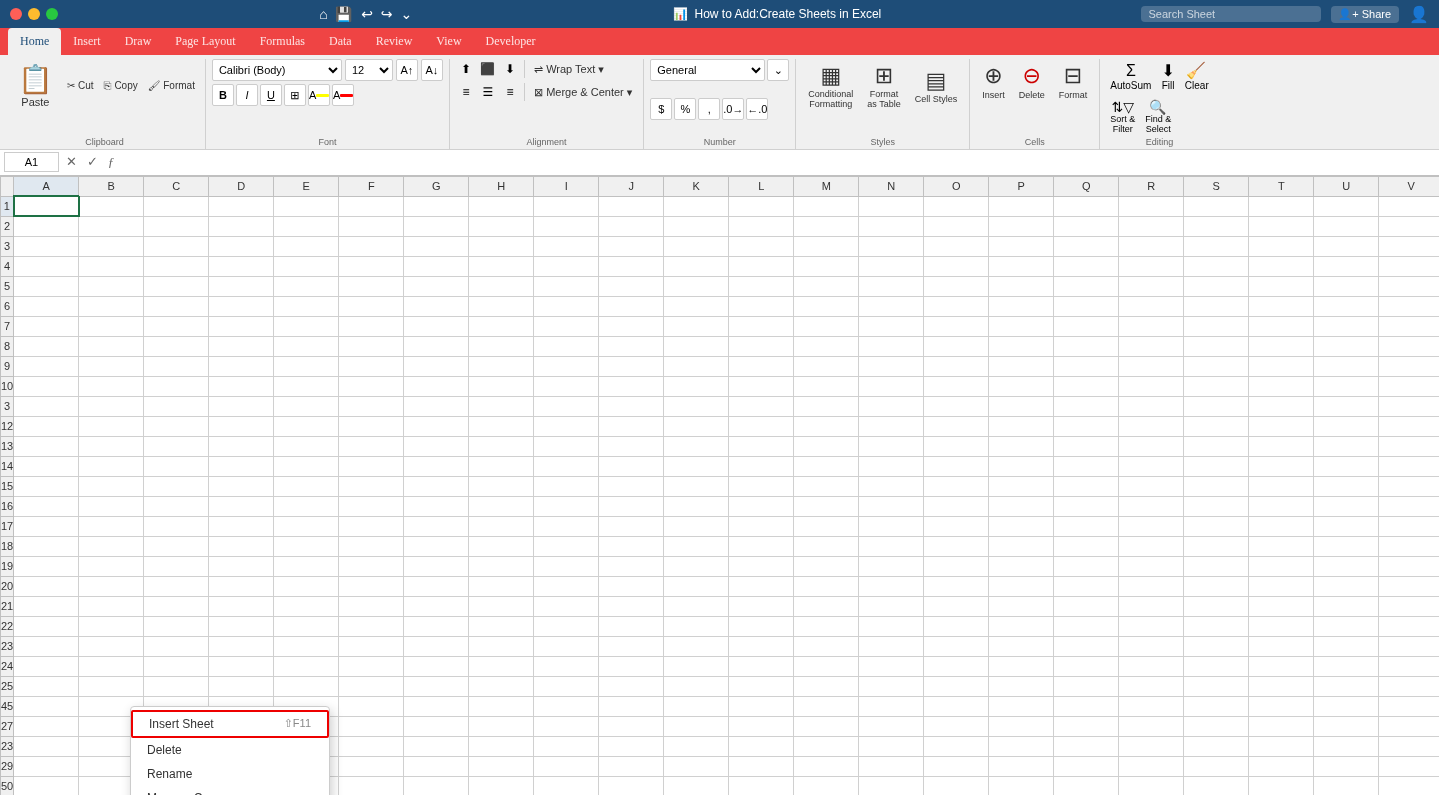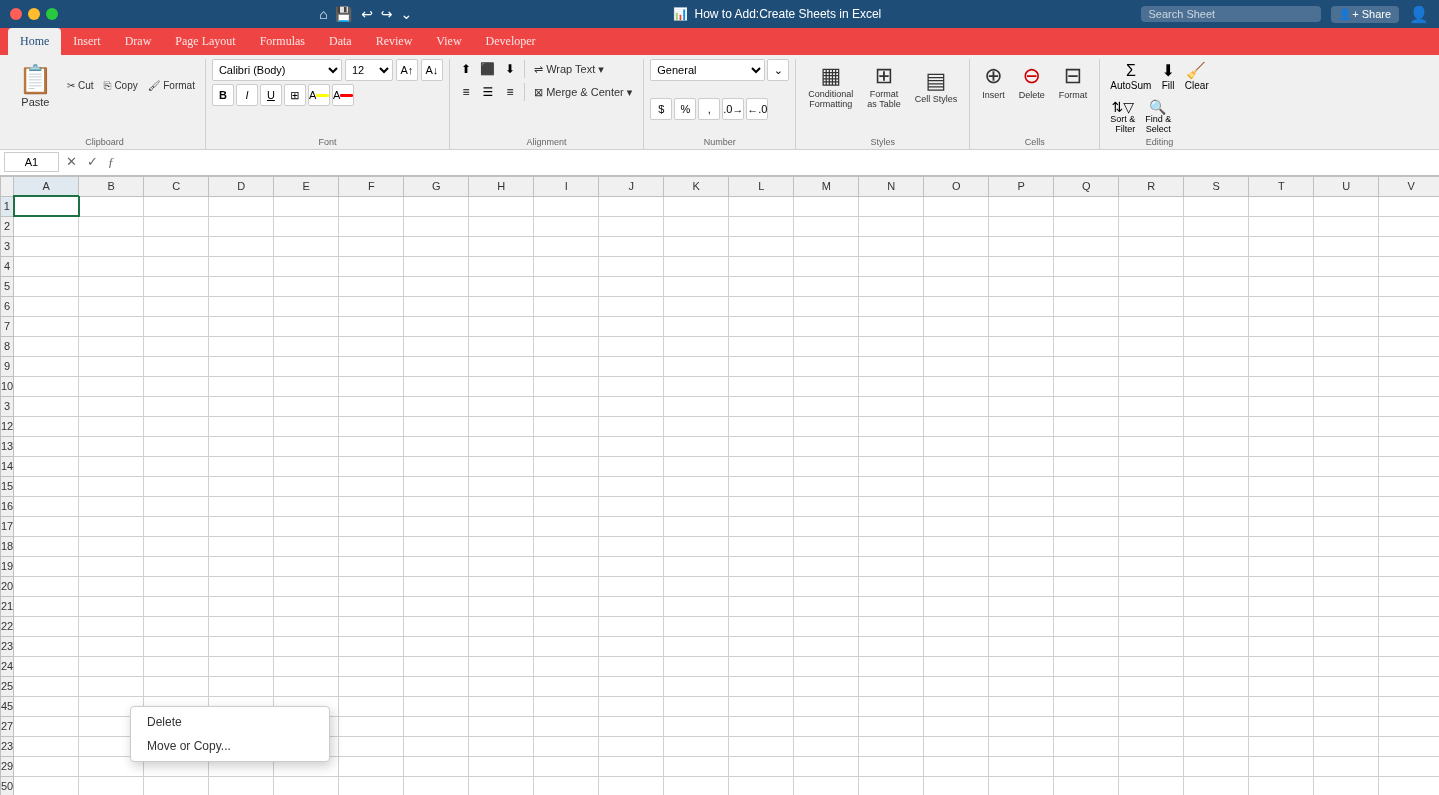--- a/index.html
+++ b/index.html
@@ -502,21 +502,21 @@
         <span>Fill</span>
       </button>
       <button class="autosum-btn">
         <span style="font-size:16px;">🧹</span>
         <span>Clear</span>
       </button>
     </div>
     <div class="ribbon-row" style="margin-top:4px;">
       <button class="autosum-btn">
         <span style="font-size:14px;">⇅▽</span>
-        <span style="font-size:9px;line-height:1.1;text-align:right;">Sort &amp;<br>Filter</span>
+        <span style="font-size:9px;line-height:1.1;text-align:center;">Sort &amp;<br>Filter</span>
       </button>
       <button class="autosum-btn">
         <span style="font-size:14px;">🔍</span>
         <span style="font-size:9px;line-height:1.1;text-align:center;">Find &amp;<br>Select</span>
       </button>
     </div>
     <div class="ribbon-group-label">Editing</div>
   </div>
 
 </div>
@@ -1310,22 +1310,29 @@
             <td class="data-cell"></td>
             <td class="data-cell"></td>
             <td class="data-cell"></td>
             <td class="data-cell"></td>
           </tr>
         </tbody>
     </table>
   </div>
 
   <div class="context-menu">
+    <div class="context-menu-item highlighted">
+      <span>Insert Sheet</span>
+      <span class="menu-shortcut">⇧F11</span>
+    </div>
     <div class="context-menu-item">
       <span>Delete</span>
     </div>
     <div class="context-menu-item">
+      <span>Rename</span>
+    </div>
+    <div class="context-menu-item">
       <span>Move or Copy...</span>
     </div>
 
   </div>
 
 </div>
 
 </body></html>

